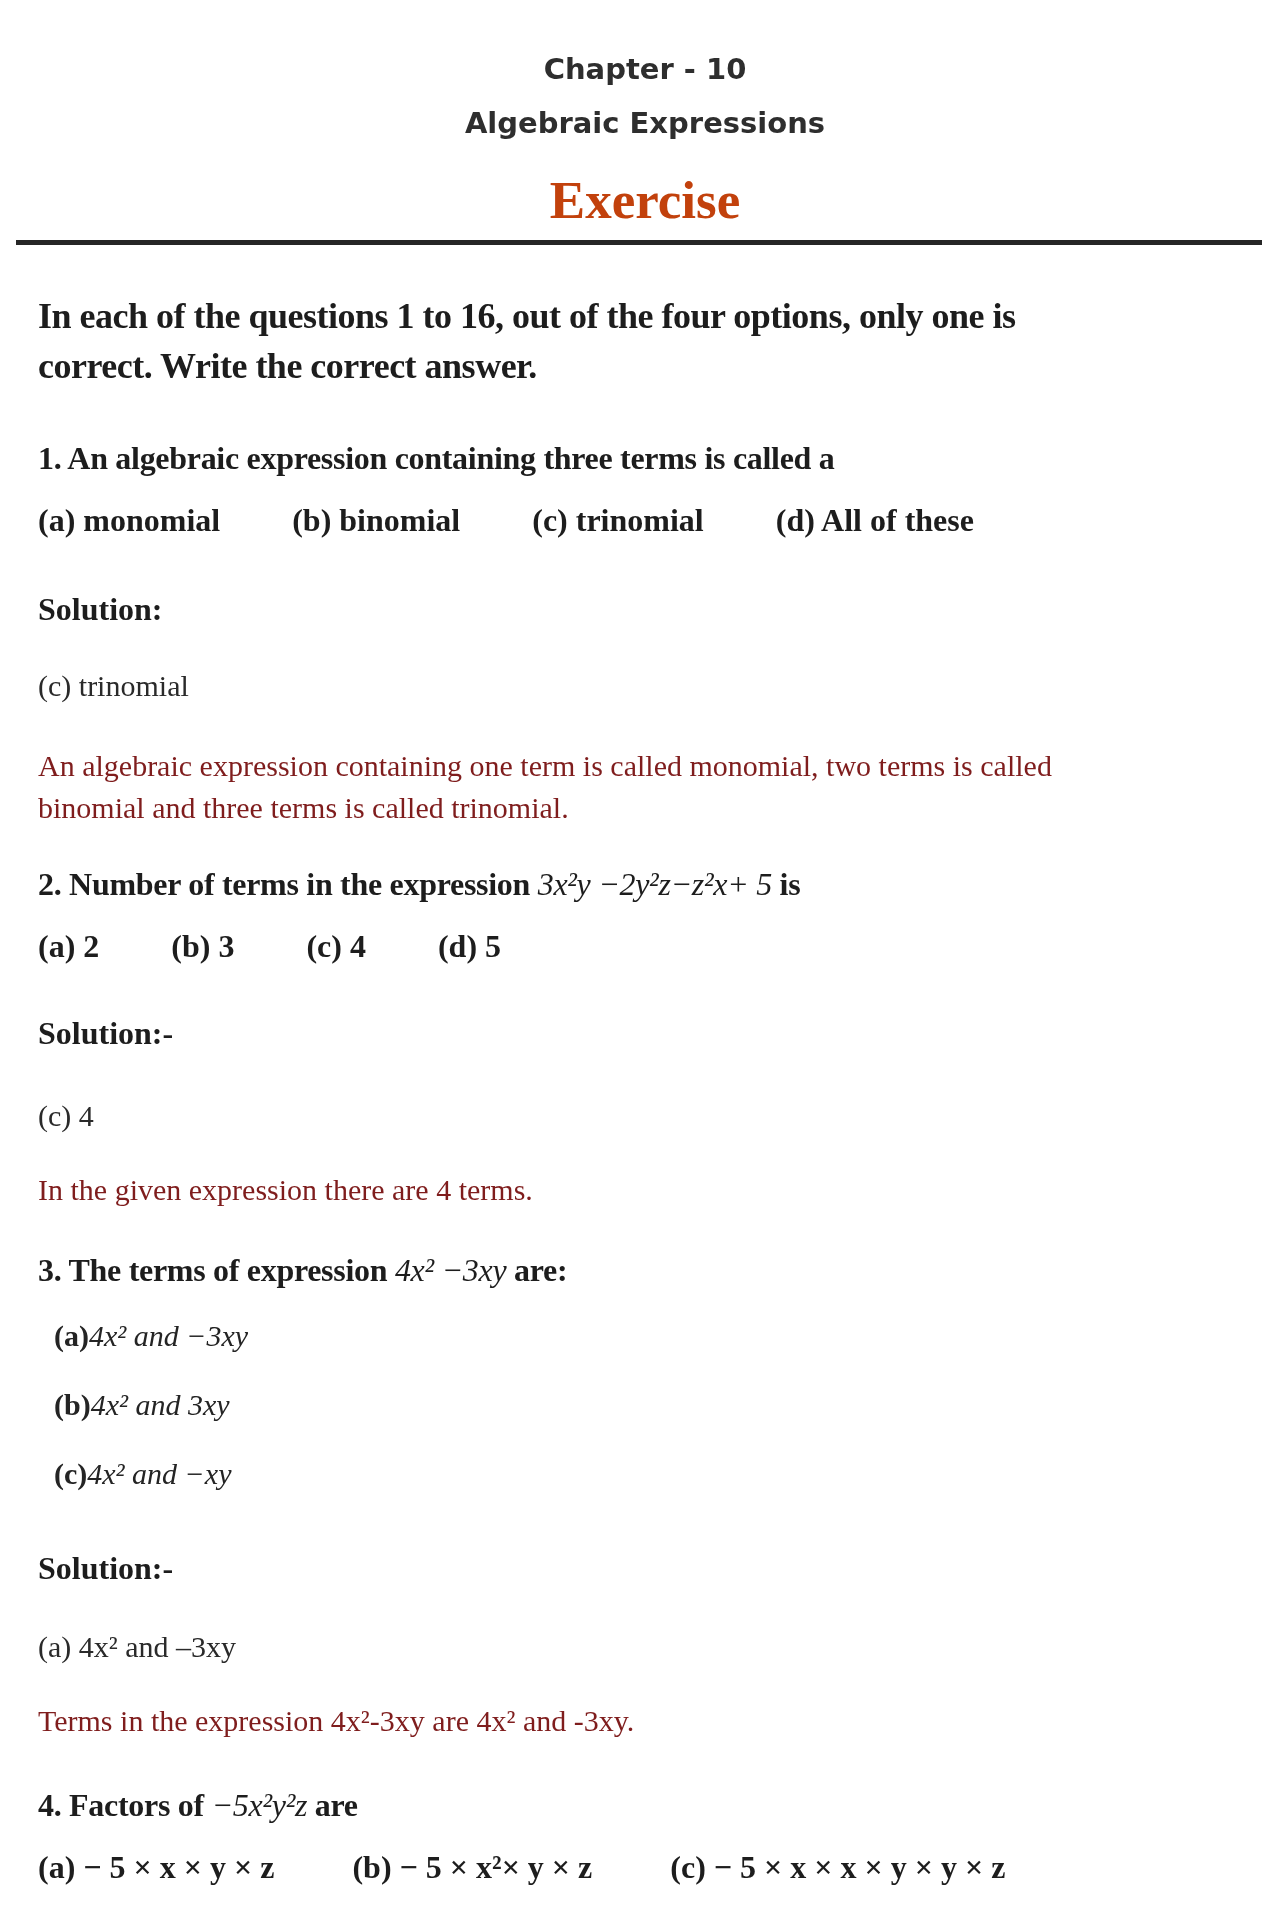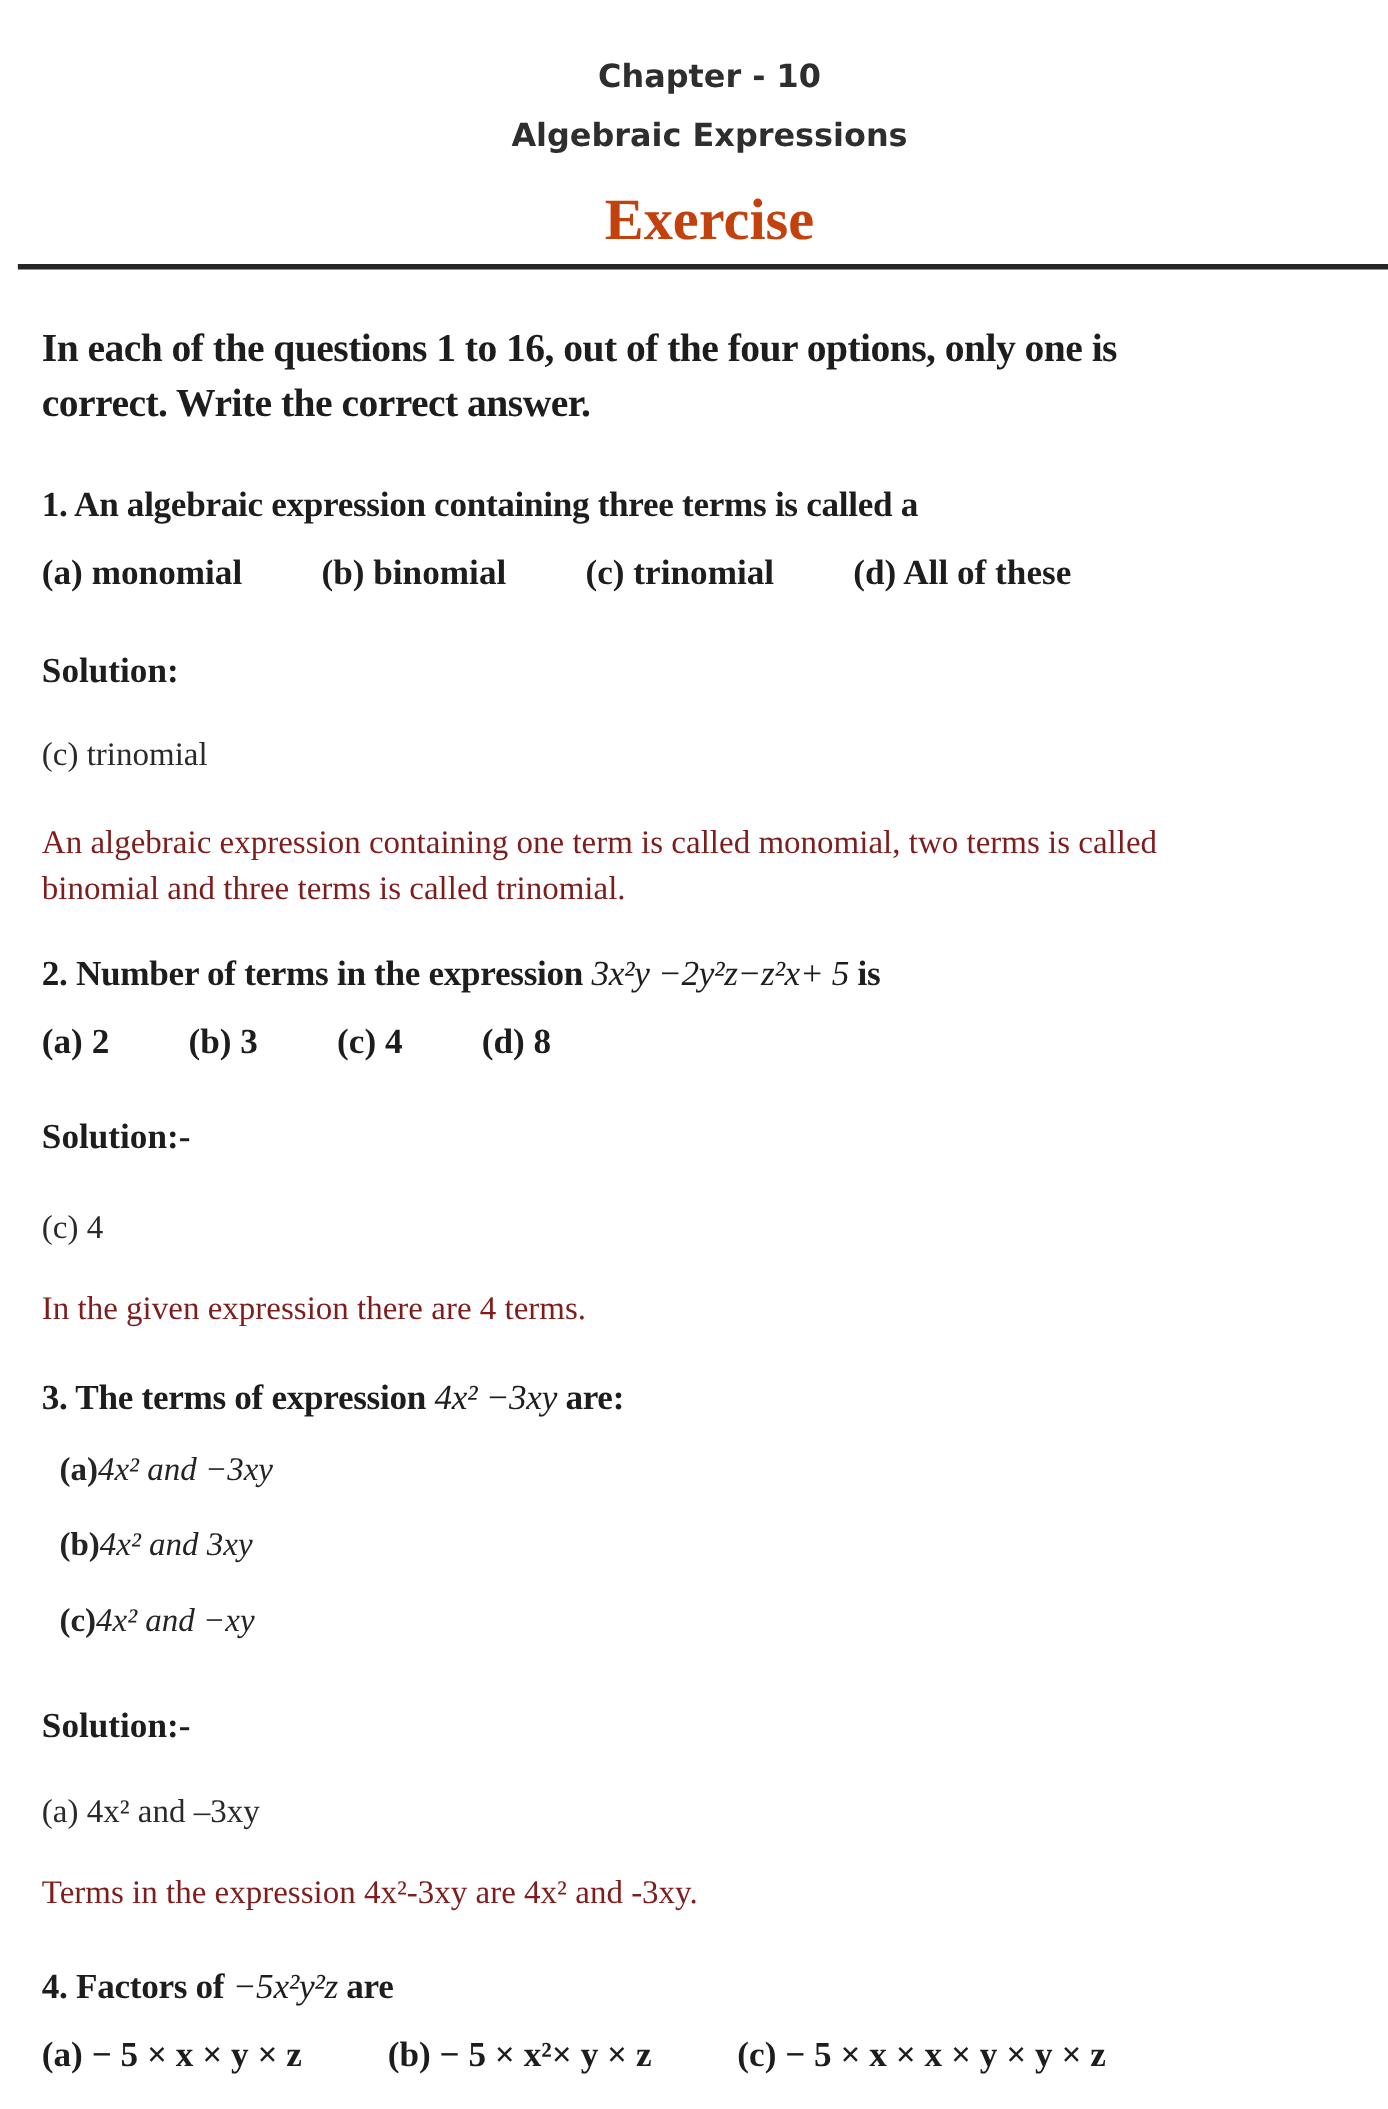--- a/index.html
+++ b/index.html
@@ -102,21 +102,21 @@
   <p class="sol mt-sol1">Solution:</p>
   <p class="ans mt-ans1">(c) trinomial</p>
   <p class="expl mt-expl1"><span>An algebraic expression containing one term is called monomial, two terms is called</span><br><span>binomial and three terms is called trinomial.</span></p>
 
   <p class="q-title mt-q2">
     <span>2. Number of terms in the expression</span>
     <span class="math">3x²y −2y²z−z²x+ 5</span>
     <span>is</span>
   </p>
   <p class="q-options">
-    <span class="opt">(a) 2</span><span class="opt">(b) 3</span><span class="opt">(c) 4</span><span class="opt">(d) 8</span>
+    <span class="opt">(a) 2</span><span class="opt">(b) 3</span><span class="opt">(c) 4</span><span class="opt">(d) 5</span>
   </p>
   <p class="sol mt-sol2">Solution:-</p>
   <p class="ans mt-ans2">(c) 4</p>
   <p class="expl mt-expl2">In the given expression there are 4 terms.</p>
 
   <p class="q-title mt-q3">
     <span>3. The terms of expression</span>
     <span class="math">4x² −3xy</span>
     <span>are:</span>
   </p>

